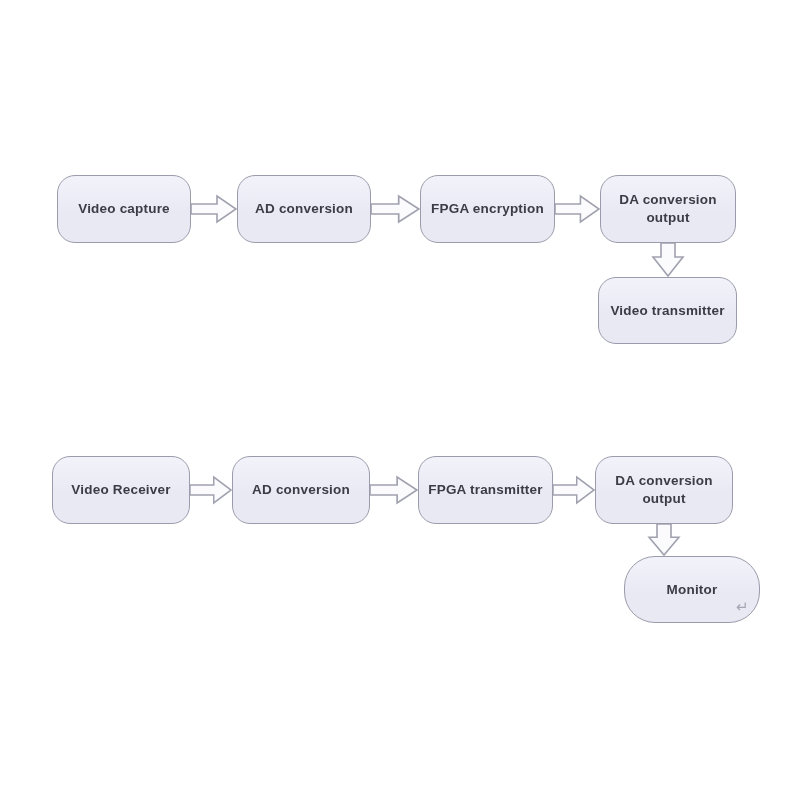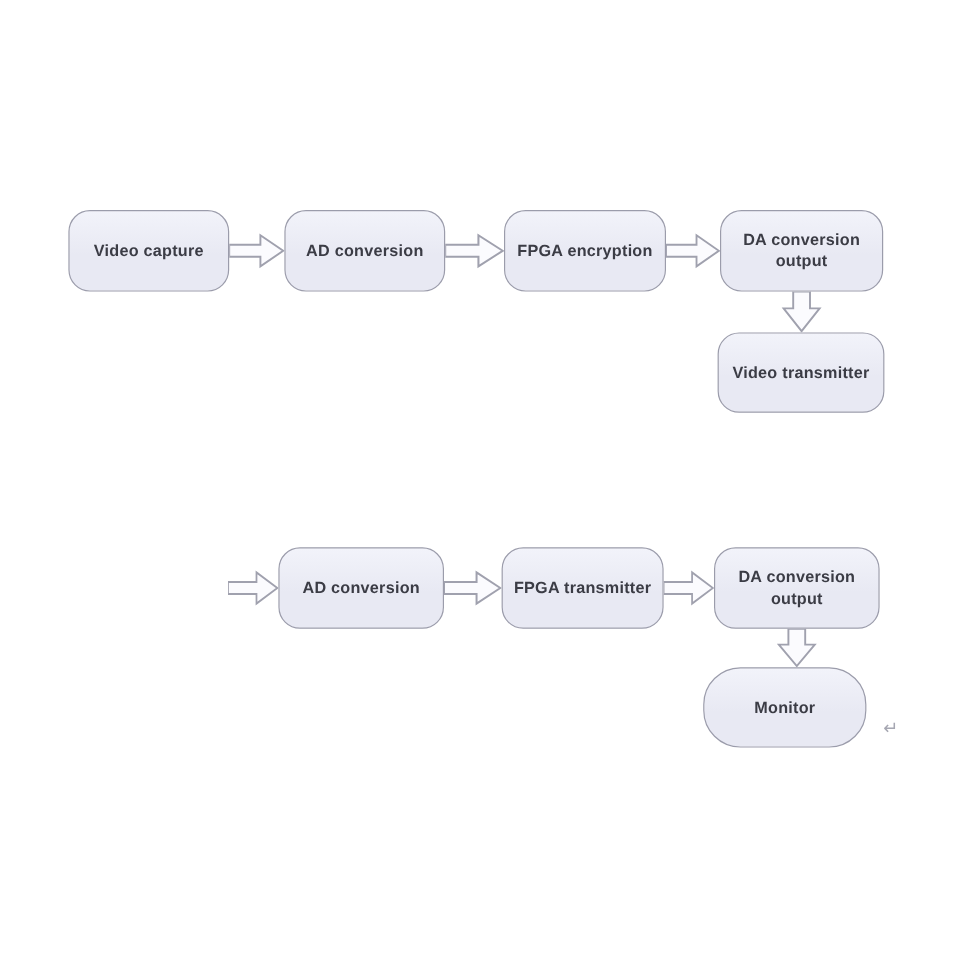--- a/index.html
+++ b/index.html
@@ -90,20 +90,23 @@
   </div>
 
   <svg class="arrow" style="left:651px; top:243px;" width="34" height="34" viewBox="0 0 34 34">
     <polygon points="10,0 10,14 2,14 17,33 32,14 24,14 24,0"></polygon>
   </svg>
 
   <div class="node" style="left:598px; top:277px; width:139px; height:67px;text-align:center;">
     <span>Video transmitter</span>
   </div>
 
+  <div class="node" style="left:52px; top:456px; width:138px;">
+    <span>Video Receiver</span>
+  </div>
 
   <svg class="arrow" style="left:190px; top:475px;" width="42" height="30" viewBox="0 0 46 30" preserveAspectRatio="none">
     <polygon points="0,10 26,10 26,2 45,15 26,28 26,20 0,20"></polygon>
   </svg>
 
   <div class="node" style="left:232px; top:456px; width:138px;">
     <span>AD conversion</span>
   </div>
 
   <svg class="arrow" style="left:370px; top:475px;" width="48" height="30" viewBox="0 0 46 30" preserveAspectRatio="none">
@@ -120,19 +123,19 @@
 
   <div class="node" style="left:595px; top:456px; width:138px;">
     <span>DA conversion
 output</span>
   </div>
 
   <svg class="arrow" style="left:647px; top:524px;" width="34" height="32" viewBox="0 0 34 34" preserveAspectRatio="none">
     <polygon points="10,0 10,14 2,14 17,33 32,14 24,14 24,0"></polygon>
   </svg>
 
-  <div class="node" style="left:586px; top:556px; width:136px; height:67px;border-radius:31px;">
+  <div class="node" style="left:624px; top:556px; width:136px; height:67px;border-radius:31px;">
     <span>Monitor</span>
   </div>
 
   <span class="return-mark">↵</span>
 
 </div>
 
 </body></html>

